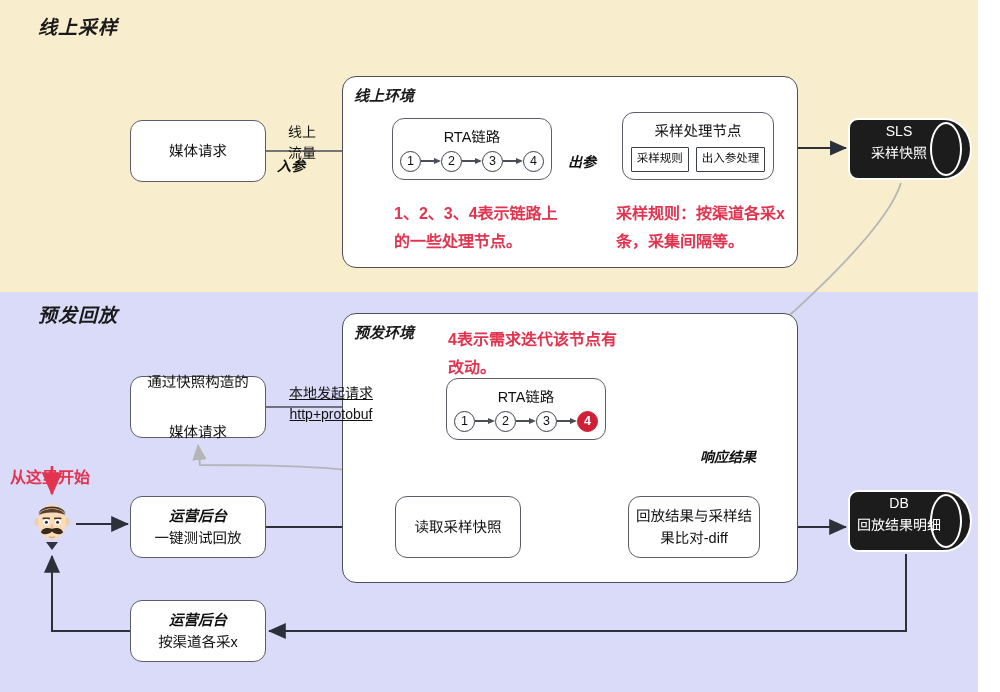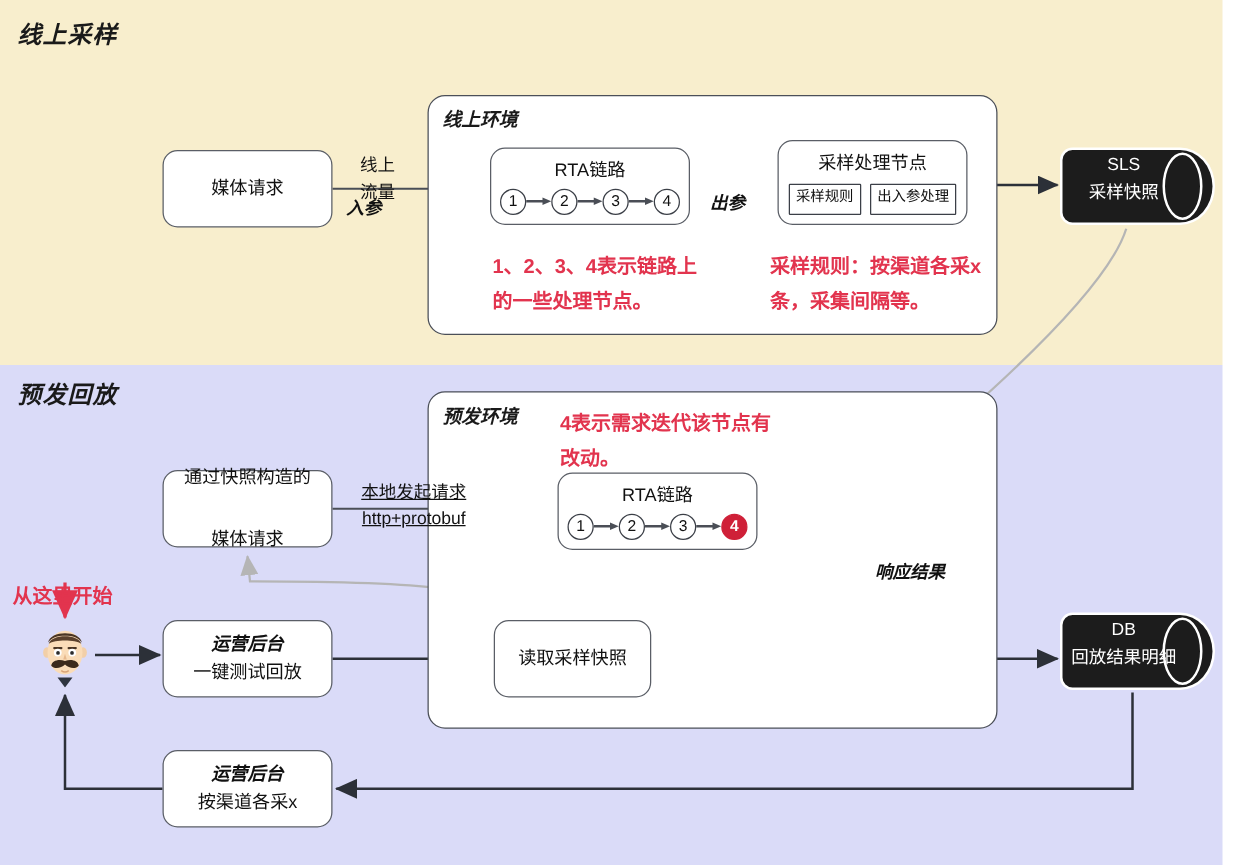--- a/index.html
+++ b/index.html
@@ -16,21 +16,21 @@
   
   .band{position:absolute;left:0;}
   #band-online{top:0;width:978px;height:292px;background:#f8eecd;}
   #band-pre{top:292px;width:978px;height:400px;background:#dadbf8;}
 
   
   .section-title{
     position:absolute;
     font-weight:bold;font-style:italic;
     font-size:19px;color:#1a1a1a;
-    letter-spacing:1px;white-space:nowrap;
+    letter-spacing:1px;white-space:nowrap;margin-left:24px;
   }
   #title-online{left:14px;top:12px;}
   #title-pre{left:14px;top:300px;}
 
   
   .env-box{
     position:absolute;
     background:#ffffff;
     border:1.6px solid #4b4f58;
     border-radius:14px;
@@ -287,20 +287,24 @@
       <span class="chip">3</span>
       <span class="chain-arrow"></span>
       <span class="chip hot">4</span>
     </span>
   </div>
 
   <div class="node" id="n-read-snap">
     <span class="ln">读取采样快照</span>
   </div>
 
+  <div class="node" id="n-diff">
+    <span class="ln">回放结果与采样结</span>
+    <span class="ln">果比对-diff</span>
+  </div>
 
   <div class="node italic" id="n-console-test">
     <span class="ln">运营后台</span>
     <span class="ln" style="font-style:normal;font-weight:normal">一键测试回放</span>
   </div>
 
   <div class="node italic" id="n-console-show">
     <span class="ln">运营后台</span>
     <span class="ln" style="font-style:normal;font-weight:normal">按渠道各采x</span>
   </div>

